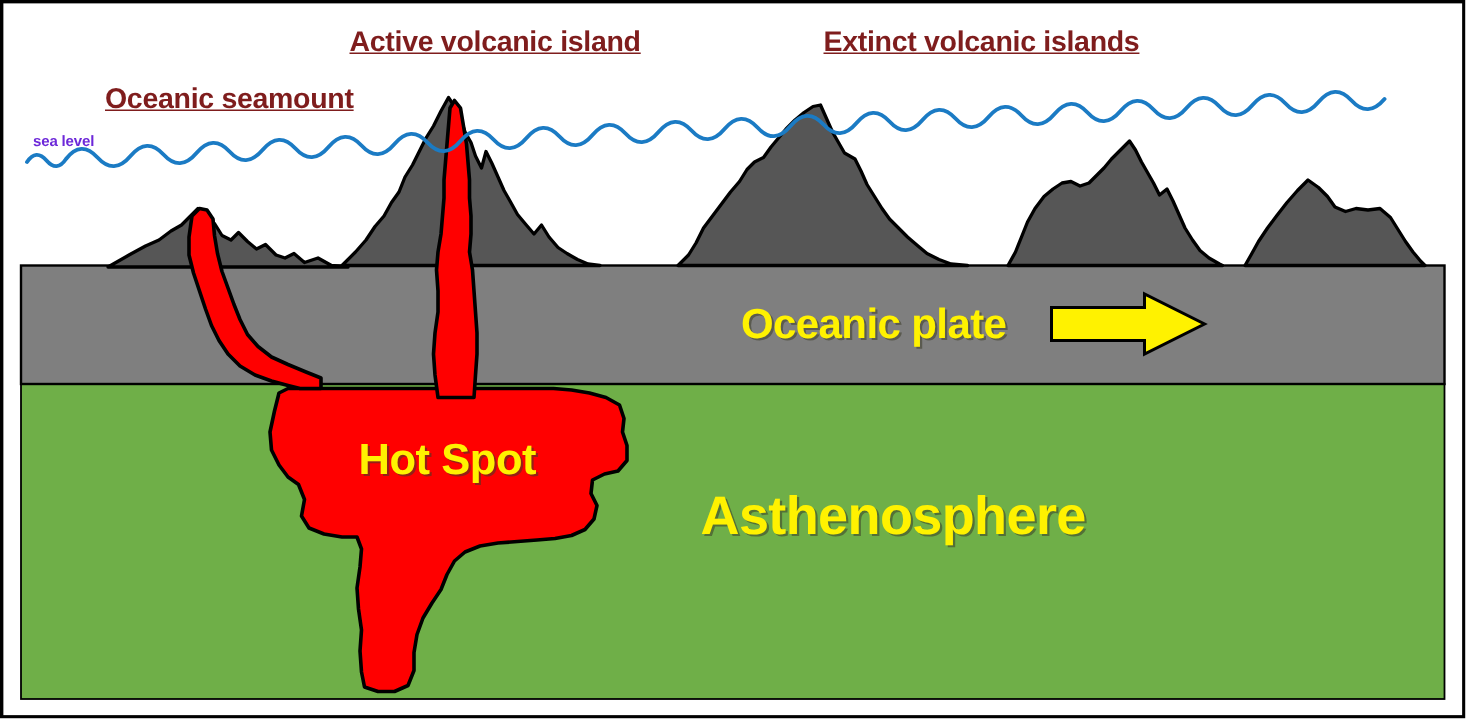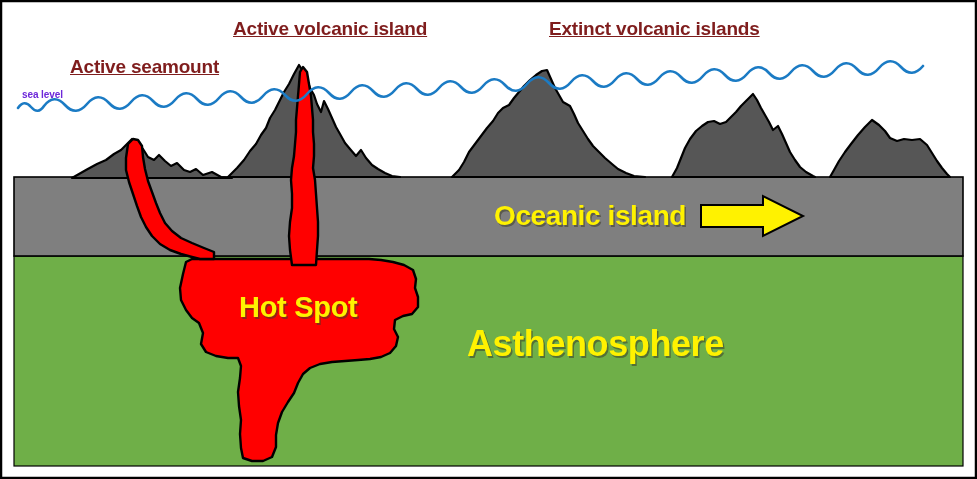--- a/index.html
+++ b/index.html
@@ -144,28 +144,28 @@
          q 11,-13 22,-1 q 11,12 22,-1
          q 11,-13 22,-1 q 11,12 22,-1
          q 11,-13 22,-1 q 11,12 22,-1
          q 11,-13 22,-1 q 11,12 22,-1
          q 11,-13 22,-1 q 11,12 22,-1"></path>
 
     <path fill="#FFF200" stroke="#000000" stroke-width="2" d="M 701,205 L 763,205 L 763,196 L 803,216 L 763,236 L 763,227 L 701,227 Z"></path>
 
   </svg>
 
-  <div class="lbl lbl-black" style="left:70px; top:56px;">Active seamount</div>
+  <div class="lbl lbl-black" style="left:70px; top:56px;">Oceanic seamount</div>
 
   <div class="lbl lbl-black" style="left:233px; top:18px;">Active volcanic island</div>
 
   <div class="lbl lbl-black" style="left:549px; top:18px;">Extinct volcanic islands</div>
 
 
   <div class="lbl lbl-sealevel" style="left:22px; top:89px;">sea level</div>
 
-  <div class="lbl lbl-yellow" id="label-oceanic-plate" style="left:494px; top:200px;">Oceanic island</div>
+  <div class="lbl lbl-yellow" id="label-oceanic-plate" style="left:494px; top:200px;">Oceanic plate</div>
 
   <div class="lbl lbl-yellow" id="label-asthenosphere" style="left:467px; top:323px;">Asthenosphere</div>
 
   <div class="lbl lbl-yellow" id="label-hot-spot" style="left:239px; top:291px;text-align:center;">Hot Spot</div>
 
 </div>
 
 </body></html>

